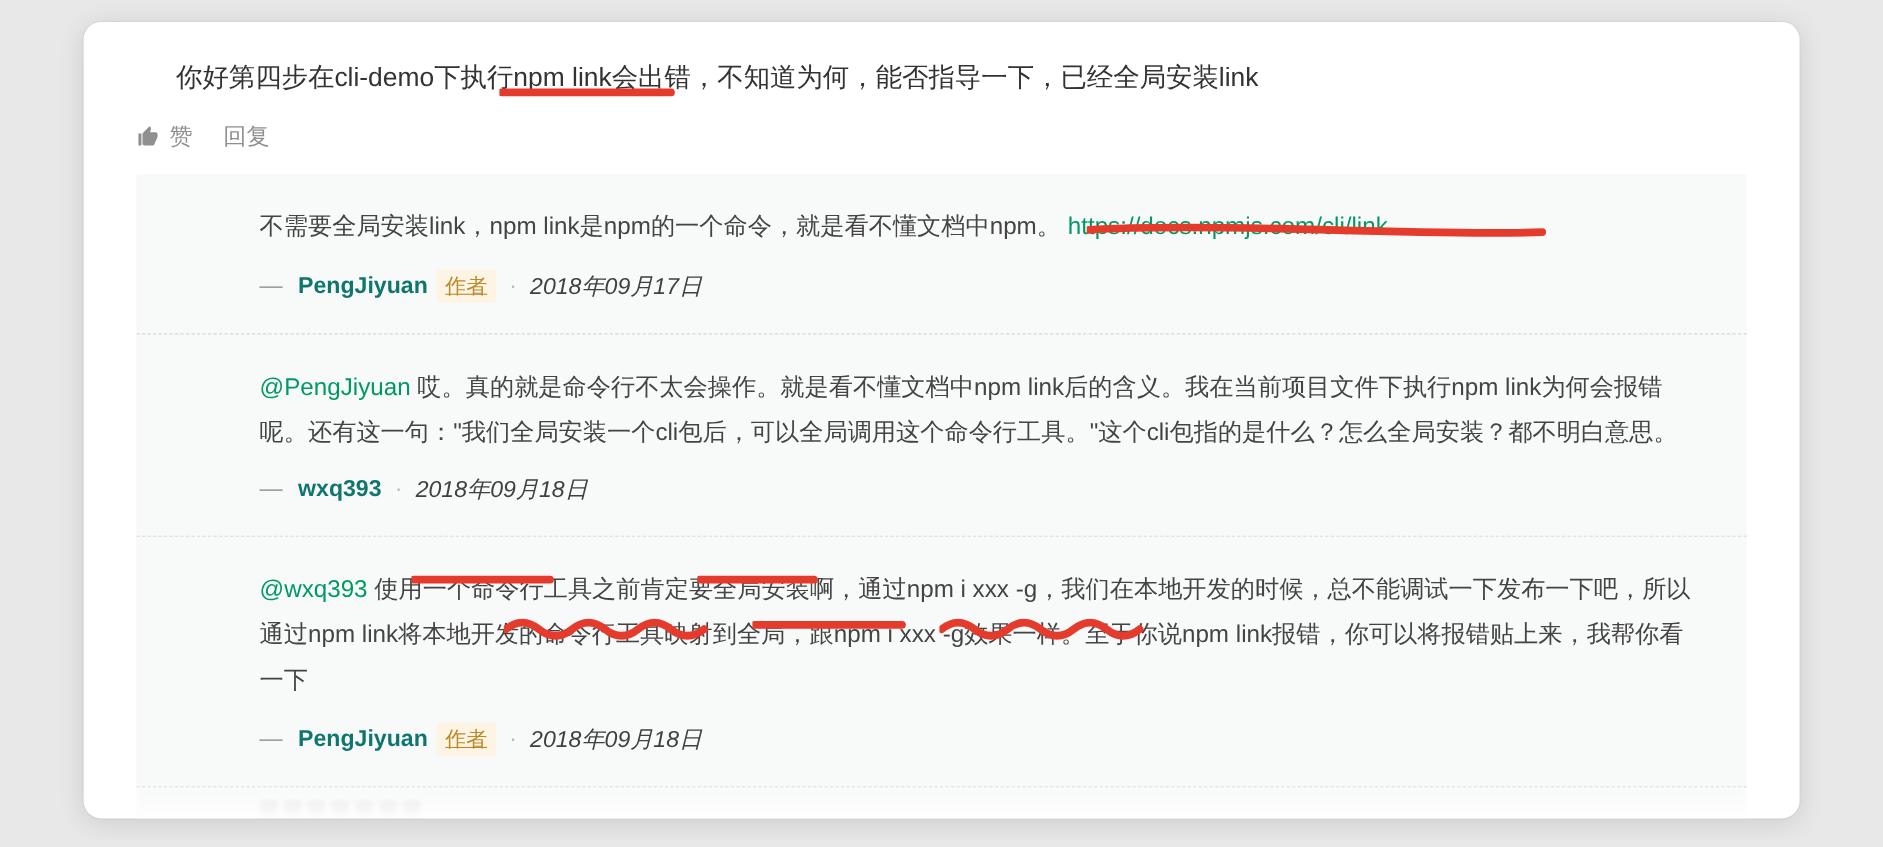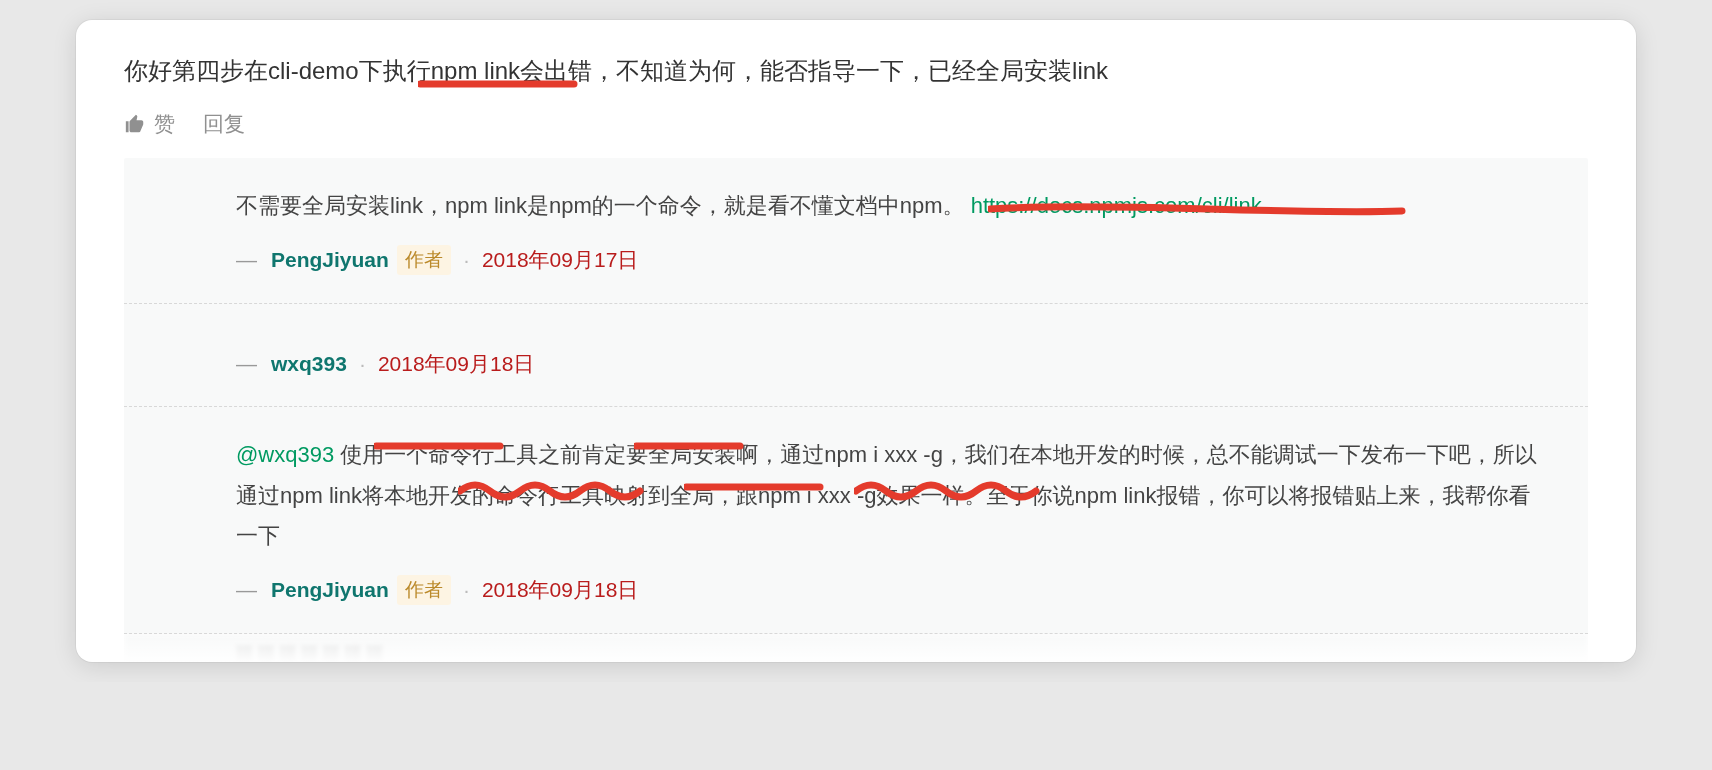--- a/index.html
+++ b/index.html
@@ -22,20 +22,21 @@
     }
     .inner {
       padding: 24px 0 0 0;
     }
     .root-comment {
       padding: 8px 48px 0 48px;
       font-size: 24px;
       line-height: 1.6;
       color: #333;
       position: relative;
+      margin-left: 36px;
     }
     .root-actions {
       display: flex;
       align-items: center;
       gap: 28px;
       padding: 20px 48px 20px 48px;
       color: #909090;
       font-size: 21px;
     }
     .root-actions .action {
@@ -80,23 +81,24 @@
       gap: 8px;
     }
     .reply-meta .dash { color: #999; margin-right: 6px; }
     .reply-meta .author { color: #0f766e; font-weight: 600; }
     .reply-meta .badge {
       background: #fdf4e3;
       color: #bb8a2b;
       font-size: 19px;
       padding: 2px 8px;
       border-radius: 3px;
+      text-decoration: underline;
     }
     .reply-meta .dot { color: #bbb; margin: 0 4px; }
-    .reply-meta .date { color: #b91c1c; }
+    .reply-meta .date { color: #404040; font-style: italic; }
     .annot {
       position: absolute;
       pointer-events: none;
     }
     .annot svg { display: block; }
     .cutoff {
       height: 28px;
       margin: 0 48px;
       overflow: hidden;
       position: relative;
@@ -164,20 +166,23 @@
         </div>
 
         <div class="annot" style="left:864px; top:43px;">
           <svg width="420" height="22">
               <path class="stroke" stroke-width="7" d="M2 8 C 60 4, 150 6, 220 8 S 360 12, 414 10"></path>
             </svg>
         </div>
       </div>
 
       <div class="reply">
+        <div class="reply-body">
+          <span class="mention">@PengJiyuan</span><span> 哎。真的就是命令行不太会操作。就是看不懂文档中npm link后的含义。我在当前项目文件下执行npm link为何会报错呢。还有这一句："我们全局安装一个cli包后，可以全局调用这个命令行工具。"这个cli包指的是什么？怎么全局安装？都不明白意思。</span>
+        </div>
         <div class="reply-meta">
           <span class="dash">—</span>
           <a class="author">wxq393</a>
           <span class="dot">·</span>
           <span class="date">2018年09月18日</span>
         </div>
       </div>
 
       <div class="reply" style="border-bottom:1px dashed #d8d8d8;">
         <div class="reply-body">

